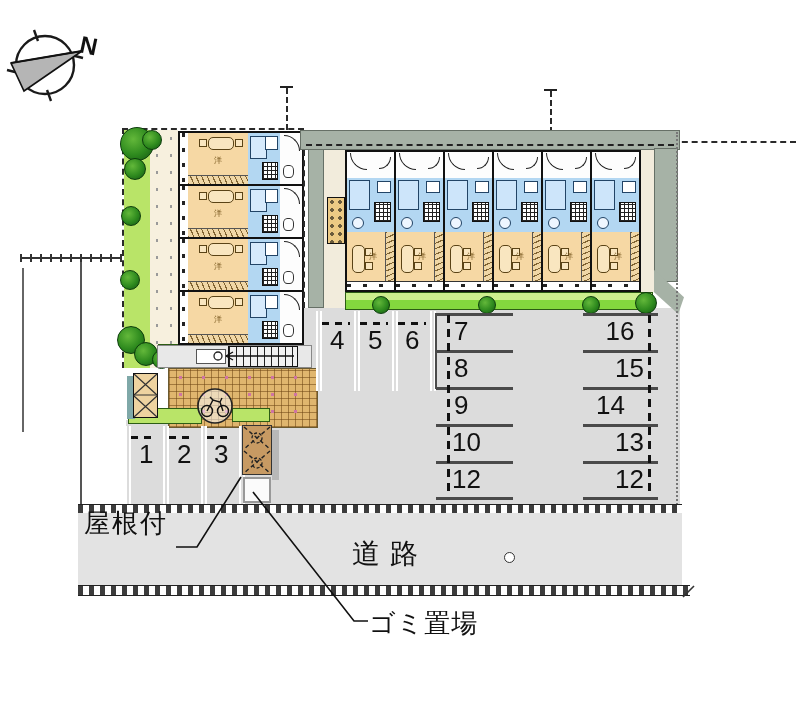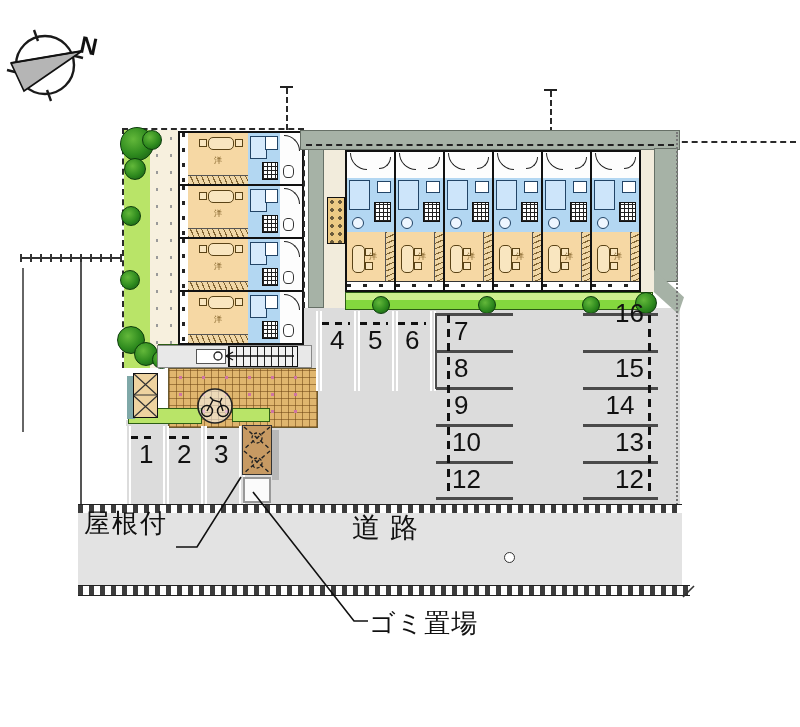--- a/index.html
+++ b/index.html
@@ -388,23 +388,23 @@
   <span class="pnum" style="left:452px;top:428px;">10</span>
   <span class="pnum" style="left:452px;top:465px;">12</span>
 
   <div class="hline" style="left:583px;top:313px;width:75px;"></div>
   <div class="hline" style="left:583px;top:350px;width:75px;"></div>
   <div class="hline" style="left:583px;top:387px;width:75px;"></div>
   <div class="hline" style="left:583px;top:424px;width:75px;"></div>
   <div class="hline" style="left:583px;top:461px;width:75px;"></div>
   <div class="hline" style="left:583px;top:497px;width:75px;"></div>
   <div class="dashvline" style="left:648px;top:315px;height:182px;"></div>
-  <span class="pnum" style="left:596px;top:299px;width:48px;text-align:right;">16</span>
+  <span class="pnum" style="left:596px;top:317px;width:48px;text-align:center;">16</span>
   <span class="pnum" style="left:596px;top:354px;width:48px;text-align:right;">15</span>
-  <span class="pnum" style="left:596px;top:391px;width:48px;text-align:center;">14</span>
+  <span class="pnum" style="left:596px;top:391px;width:48px;text-align:left;">14</span>
   <span class="pnum" style="left:596px;top:428px;width:48px;text-align:right;">13</span>
   <span class="pnum" style="left:596px;top:465px;width:48px;text-align:right;">12</span>
 
   <div class="vdiv" style="left:125px;top:426px;height:79px;"></div>
   <div class="vdiv" style="left:163px;top:426px;height:79px;"></div>
   <div class="vdiv" style="left:201px;top:426px;height:79px;"></div>
   <div class="vdiv" style="left:239px;top:426px;height:79px;"></div>
   <div class="dashmark" style="left:131px;top:436px;width:26px;"></div>
   <div class="dashmark" style="left:169px;top:436px;width:26px;"></div>
   <div class="dashmark" style="left:207px;top:436px;width:26px;"></div>
@@ -413,21 +413,21 @@
   <span class="pnum" style="left:214px;top:440px;">3</span>
 
   <div class="boxx" style="left:272px;top:430px;width:7px;height:50px;background:#b8b8b8;"></div>
   <div class="boxx" style="left:242px;top:425px;width:30px;height:50px;background:#c79a63;border:1.6px solid #333;"></div>
   <div class="boxx" style="left:243px;top:477px;width:28px;height:26px;background:#fbfbfb;border:2px solid #999;"></div>
 
   <div class="hatchband" style="left:78px;top:504px;width:604px;"></div>
   <div class="roadsurf" style="left:78px;top:513px;width:604px;height:72px;"></div>
   <div class="hatchband" style="left:78px;top:585px;width:612px;"></div>
   <div class="boxx" style="left:504px;top:552px;width:11px;height:11px;border:1.6px solid #333;border-radius:50%;background:#fff;"></div>
-  <span class="jtext" style="left:352px;top:509px;font-size:28px;letter-spacing:10px;text-align:center;">道路</span>
+  <span class="jtext" style="left:352px;top:535px;font-size:28px;letter-spacing:10px;text-align:center;">道路</span>
 
   <div class="jtext" style="left:84px;top:508px;font-size:26px;line-height:31px;letter-spacing:2px;">
     <div>屋根付</div>
   </div>
   <span class="jtext" style="left:369px;top:606px;font-size:26px;letter-spacing:1px;">ゴミ置場</span>
 
   <svg width="800" height="727" style="pointer-events:none;">
 
     <polyline points="176,547 197,547 241,477" fill="none" stroke="#111" stroke-width="1.6"></polyline>
 

